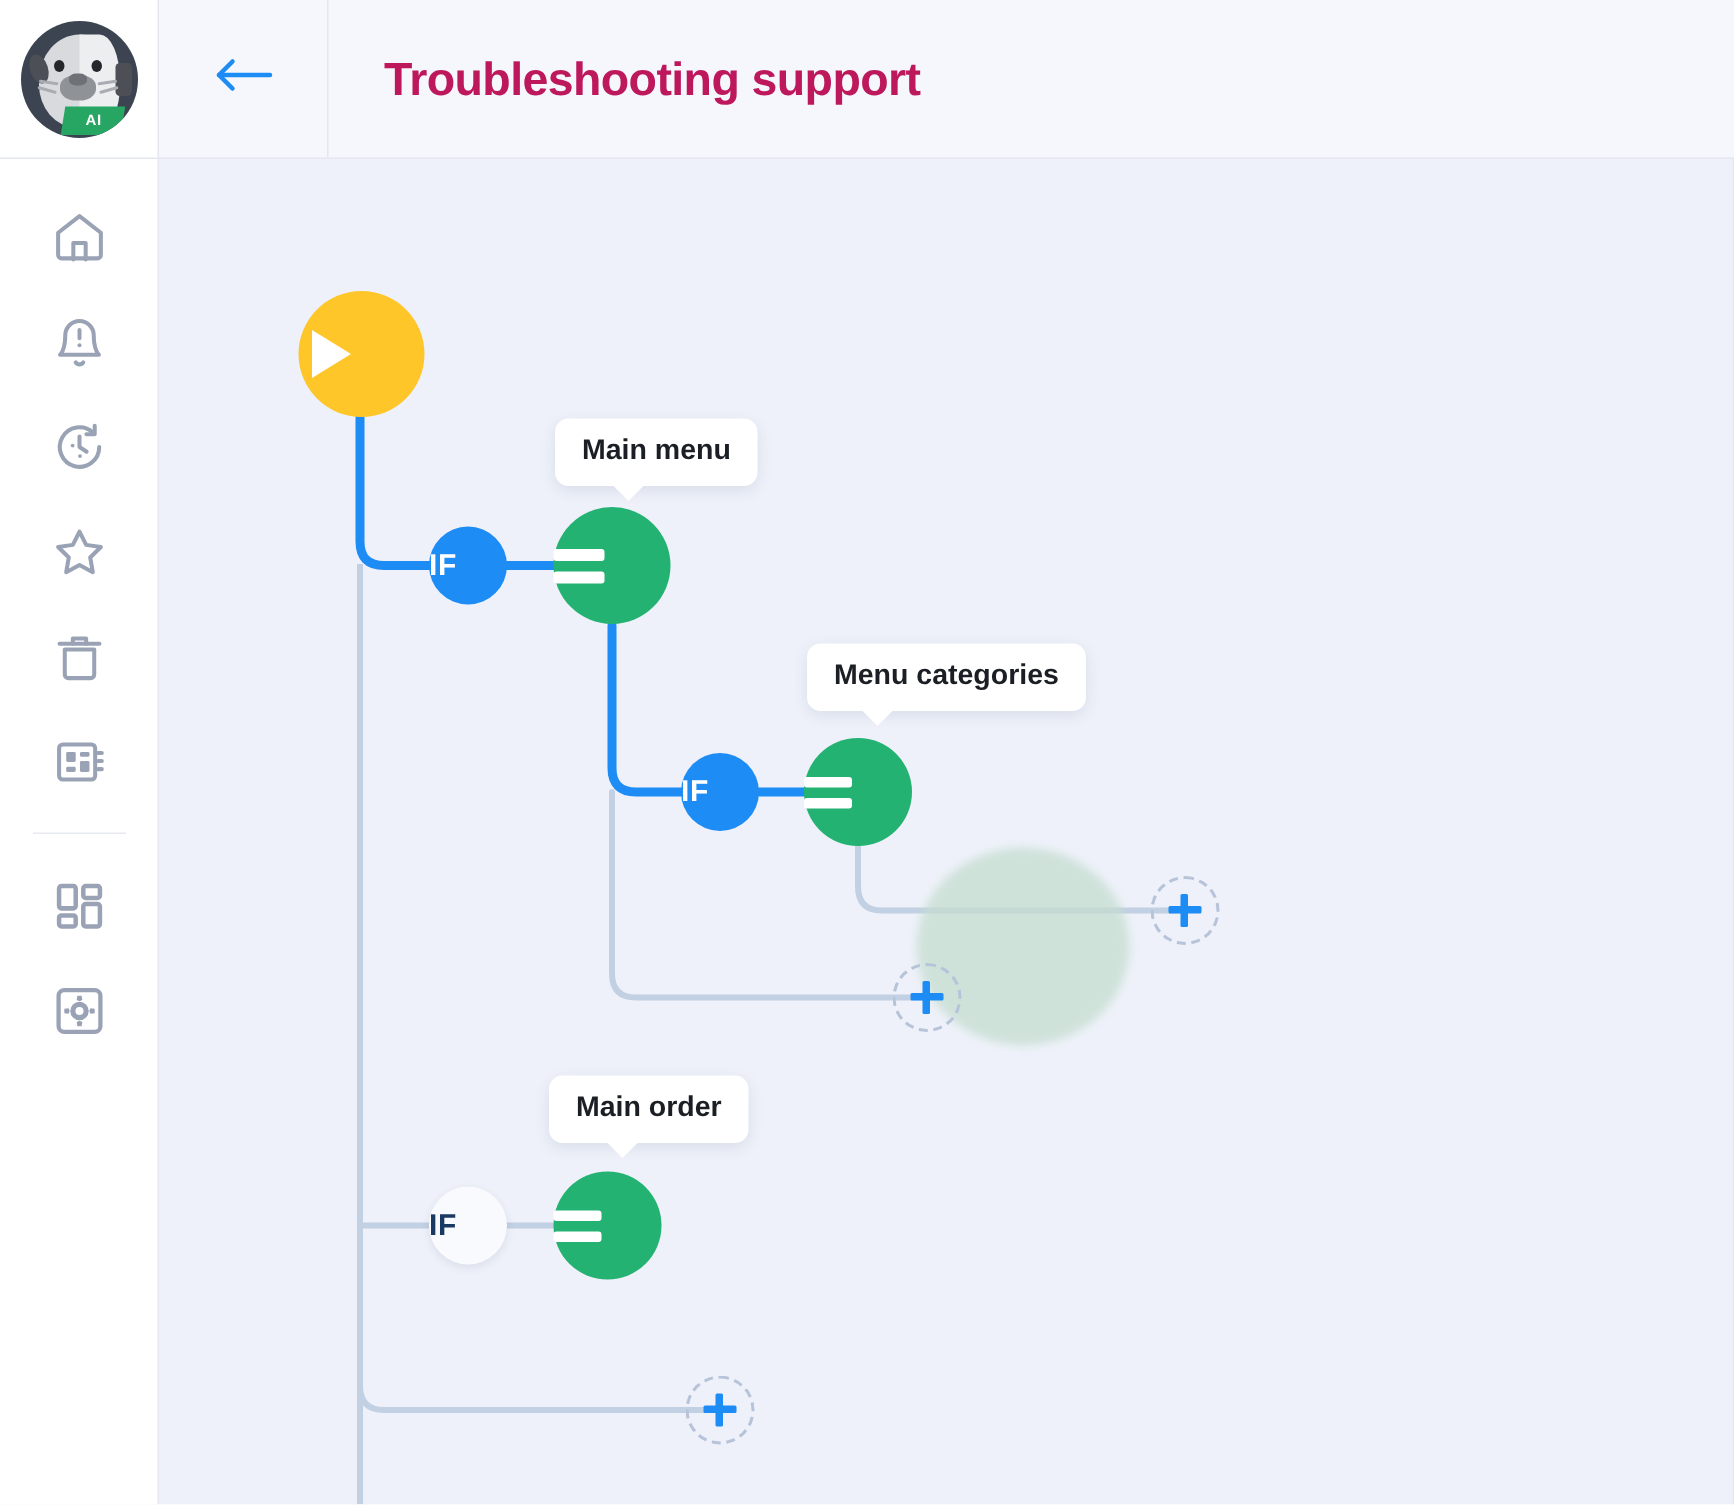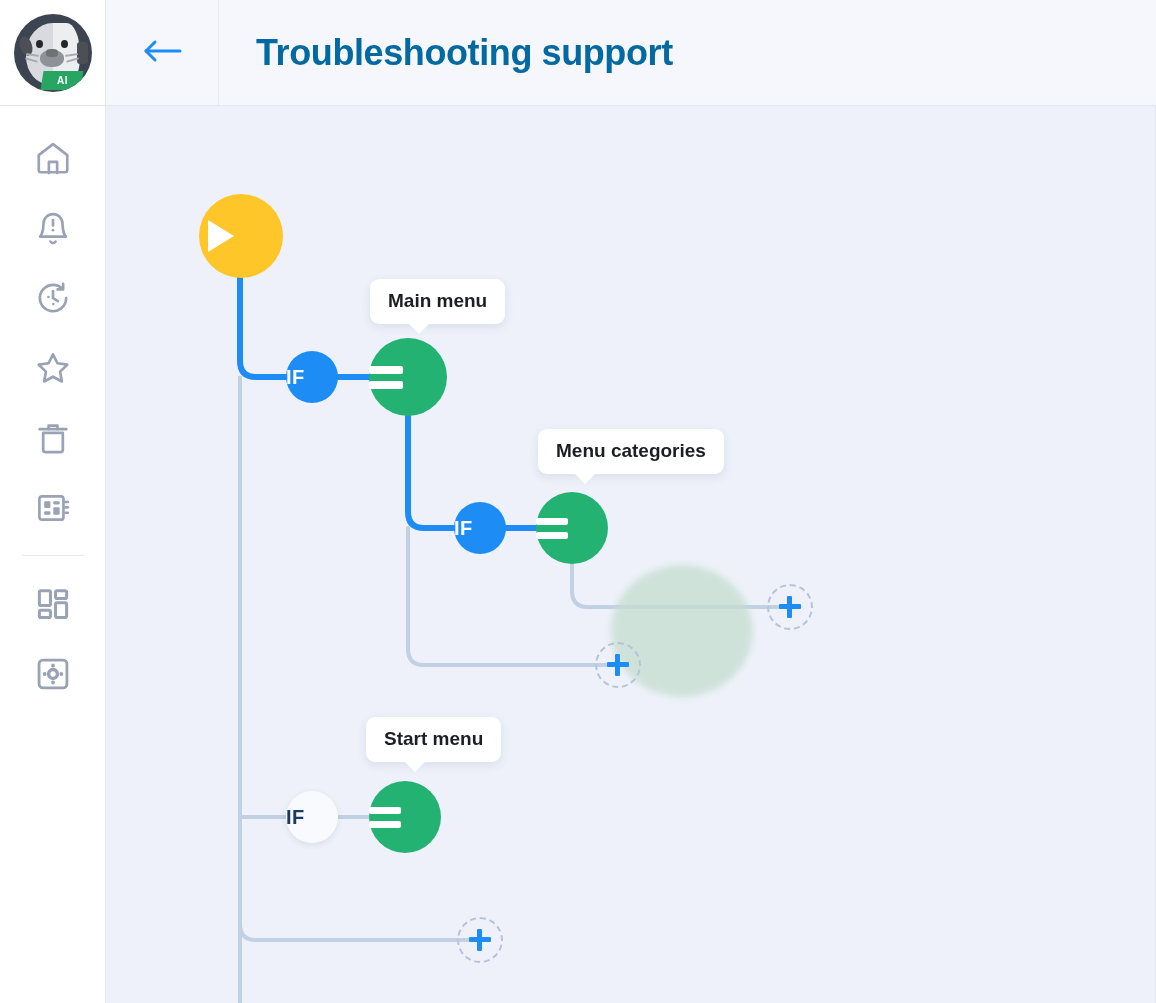--- a/index.html
+++ b/index.html
@@ -156,23 +156,23 @@
     cursor: pointer;
   }
   .title-cell {
     flex: 1;
     display: flex;
     align-items: center;
     padding-left: 37px;
     min-width: 0;
   }
   .page-title {
-    font-size: 36px;
+    font-size: 31px;
     font-weight: bold;
-    color: #0369a1;
+    color: #be185d;
     letter-spacing: -0.4px;
     white-space: nowrap;
   }
 
   
   .canvas {
     position: relative;
     flex: 1;
     background: #eef1f9;
     border-right: 1px solid #e4e7ef;
@@ -495,21 +495,21 @@
         <span>Main menu</span>
         <i style="left:38px;"></i>
       </div>
 
       <div class="tooltip" style="left: 432px; top: 323px; --tail: 36px;">
         <span>Menu categories</span>
         <i style="left:36px;"></i>
       </div>
 
       <div class="tooltip" style="left: 260px; top: 611px; --tail: 38px;">
-        <span>Start menu</span>
+        <span>Main order</span>
         <i style="left:38px;"></i>
       </div>
 
       <div class="add-btn" style="left:489px; top:536px;">
         <span class="plus"></span>
       </div>
 
       <div class="add-btn" style="left:661px; top:478px;">
         <span class="plus"></span>
       </div>

